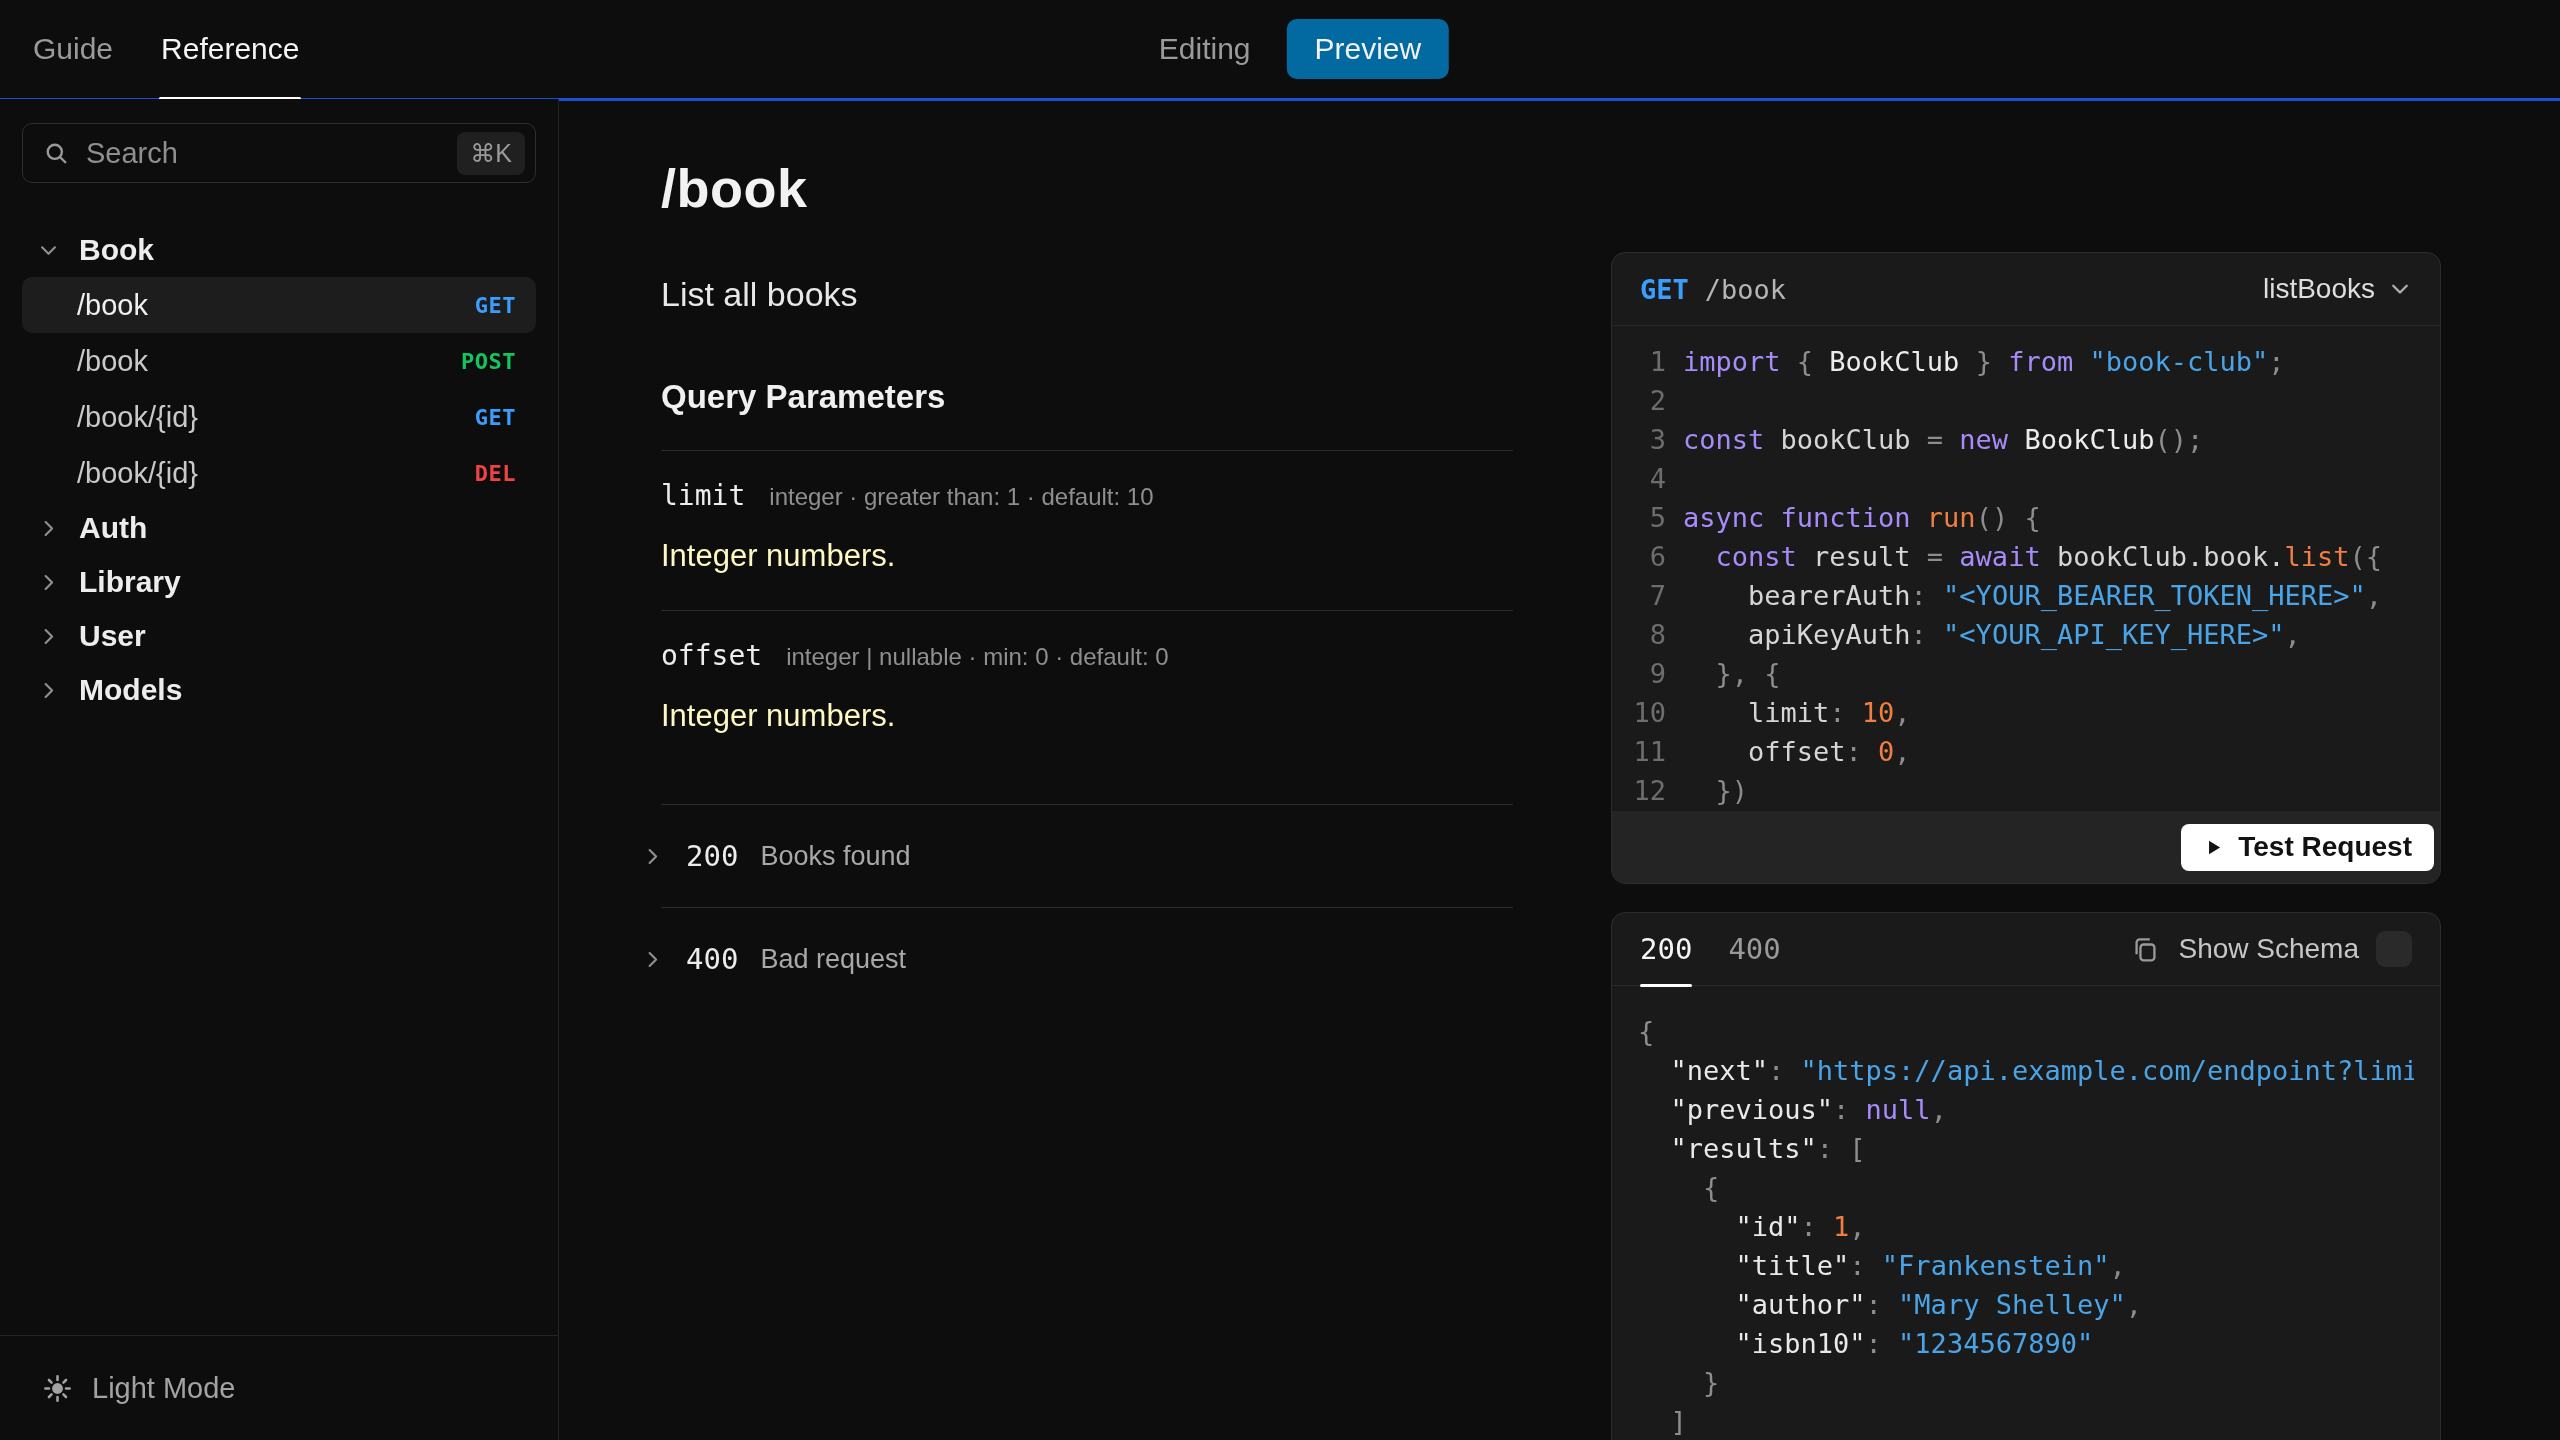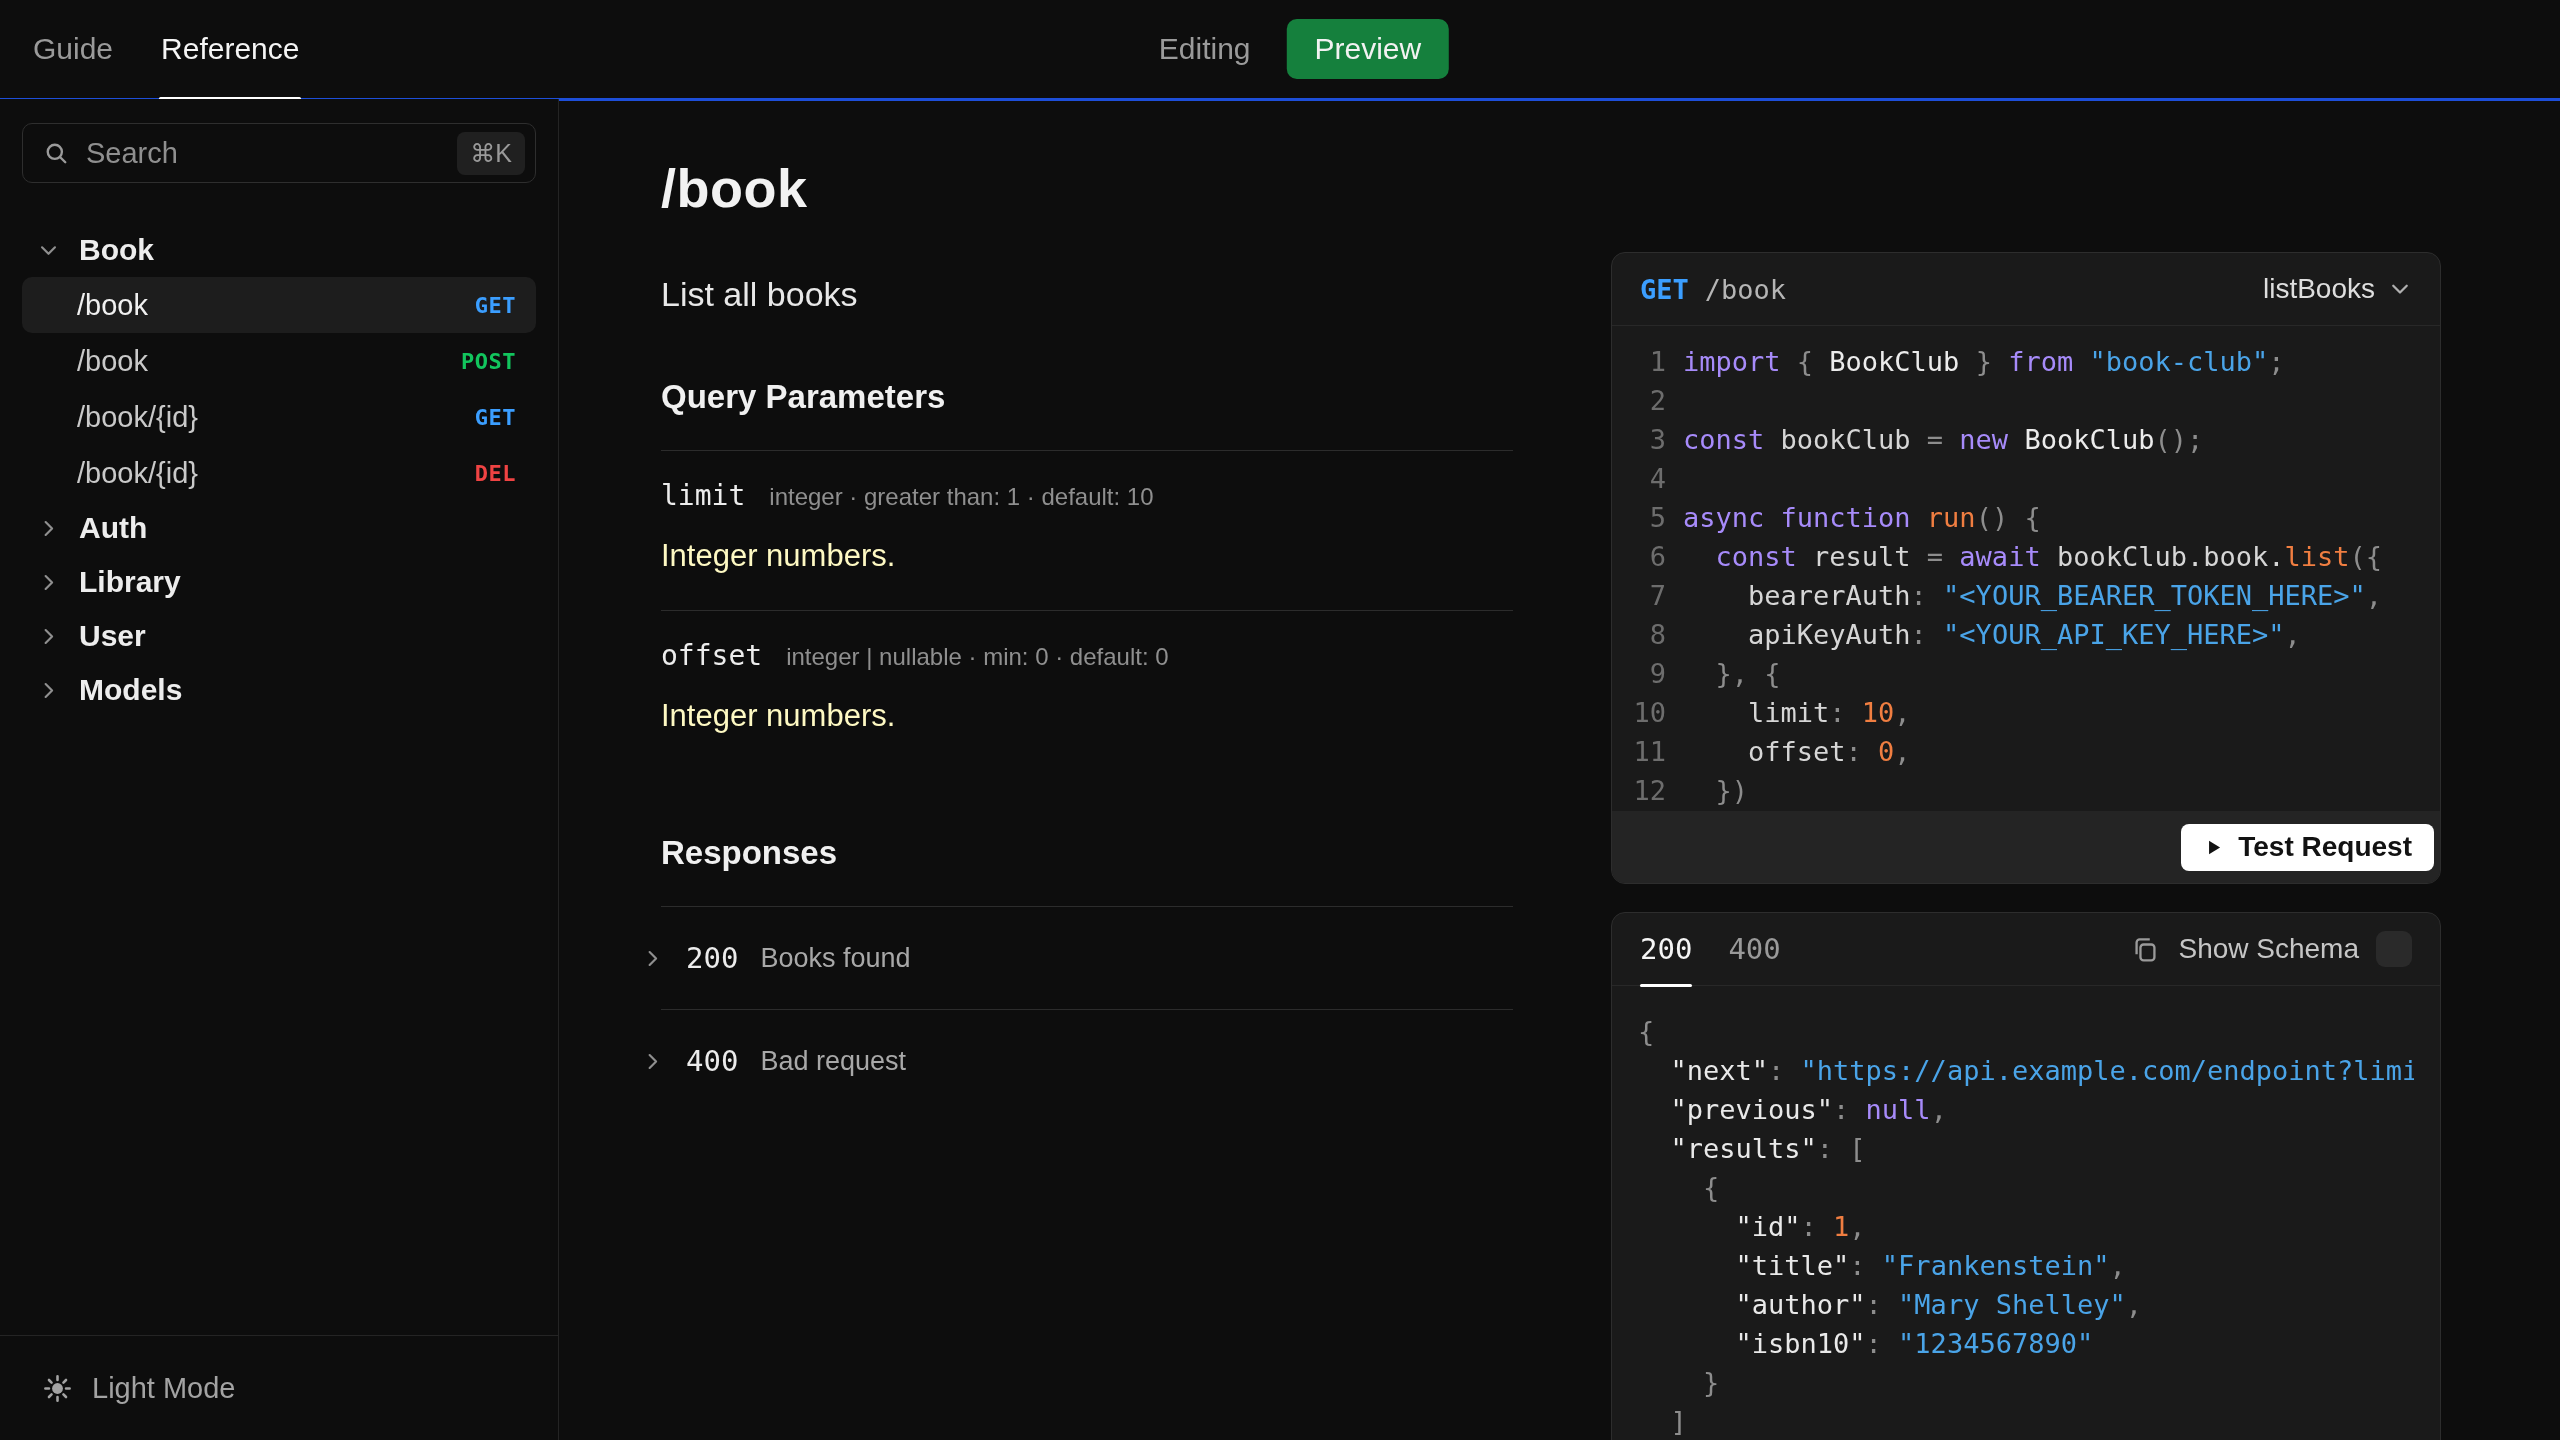--- a/index.html
+++ b/index.html
@@ -11,21 +11,21 @@
   }
 
   
   header{position:absolute;left:0;top:0;right:0;height:98px;border-bottom:3px solid #1d4ed8;background:#0d0d0d}
   .doc-tabs{position:absolute;left:33px;top:0;height:100%;display:flex;gap:48px;align-items:stretch}
   .doc-tab{display:flex;align-items:center;font-size:30px;color:#9a9a9a;position:relative;cursor:default}
   .doc-tab.active{color:#f5f5f5}
   .doc-tab.active::after{content:"";position:absolute;left:-2px;right:-2px;bottom:-2px;height:3px;background:#fff;border-radius:2px}
   .mode-toggle{position:absolute;left:50%;top:0;height:100%;transform:translateX(calc(-50% + 10px));display:flex;align-items:center;gap:8px}
   .mode{font-size:30px;color:#9a9a9a;padding:13px 28px;border-radius:10px}
-  .mode.selected{background:#15803d;color:#f2f2f2}
+  .mode.selected{background:#0369a1;color:#f2f2f2}
 
   
   aside{position:absolute;left:0;top:99px;bottom:0;width:558px;border-right:1px solid #242424;display:flex;flex-direction:column;background:#0d0d0d}
   .search{margin:24px 22px 0;height:58px;border:1px solid #2e2e2e;border-radius:10px;display:flex;align-items:center;gap:16px;padding:0 10px 0 20px;font-size:29px;color:#8f8f8f;flex:none}
   .kbd{margin-left:auto;background:#202020;border-radius:8px;padding:7px 13px;font-size:25px;color:#9a9a9a}
   #nav{flex:1;padding:40px 22px 0;overflow:hidden}
   .nav-group{height:54px;display:flex;align-items:center;gap:19px;padding-left:15px;color:#ededed;font-size:30px;font-weight:700}
   .nav-item{height:56px;display:flex;align-items:center;padding:0 20px 0 55px;border-radius:10px;font-size:29px;color:#c9c9c9}
   .nav-item.active{background:#1d1d1d;color:#f0f0f0}
   .method{margin-left:auto;font-family:"DejaVu Sans Mono",monospace;font-weight:bold;font-size:22px;letter-spacing:.5px}
@@ -177,21 +177,20 @@
         <hr>
         <div class="param">
           <div class="param-head">
       <span class="param-name">offset</span>
       <span class="param-meta">integer | nullable · min: 0 · default: 0</span>
     </div>
     <p class="param-desc">Integer numbers.</p>
         </div>
       </div>
 
-    <div class="section-h">Responses</div>
     <hr class="hr-head">
     <div id="responses">
         <div class="resp-row">
           <svg width="23" height="23" viewBox="0 0 16 16" fill="none">
             <path d="M6 3.5L10.5 8 6 12.5" stroke="#8f8f8f" stroke-width="1.5" stroke-linecap="round" stroke-linejoin="round"></path>
           </svg>
           <span class="resp-code">200</span>
           <span class="resp-label">Books found</span>
         </div>
         <hr>

